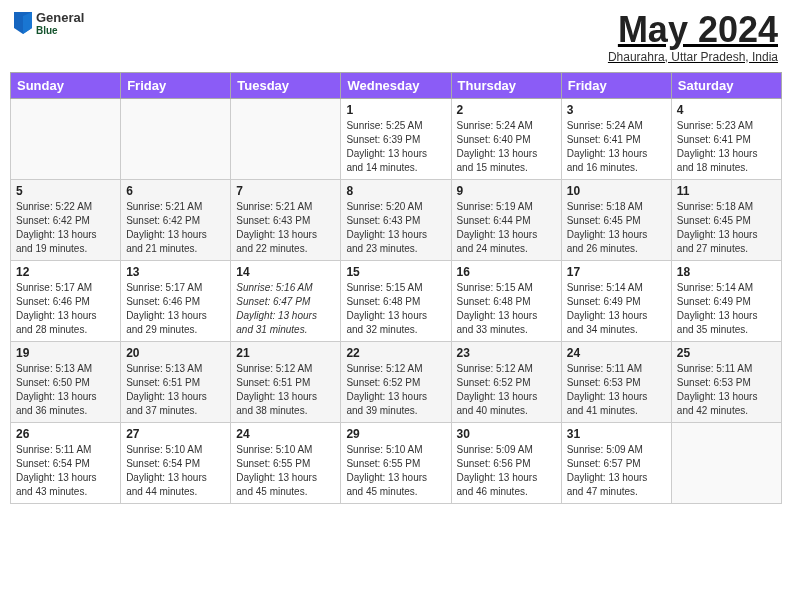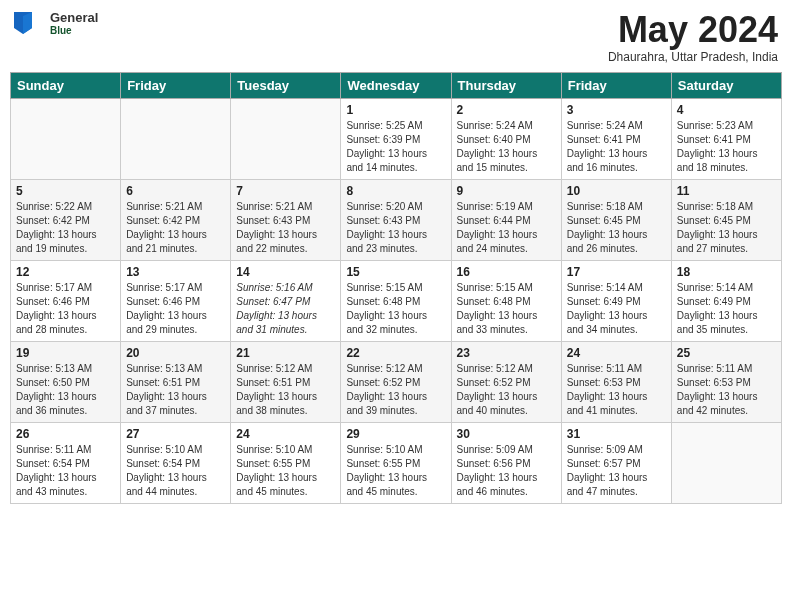--- a/index.html
+++ b/index.html
@@ -13,55 +13,56 @@
     .header-section {
       display: flex;
       justify-content: space-between;
       align-items: flex-start;
       margin-bottom: 8px;
       padding: 0 4px;
     }
     .logo {
       display: flex;
       align-items: center;
-      gap: 16px;
+      gap: 2px;
     }
     .logo-text {
       display: flex;
       flex-direction: column;
       font-size: 13px;
       font-weight: bold;
     }
     .logo-general { color: #333; font-size: 13px; }
     .logo-blue { color: #14532d; font-size: 10px; }
     .logo-icon {
       width: 18px;
       height: 22px;
       margin-right: 2px;
     }
     .title-block {
       text-align: right;
+      text-decoration: underline;
     }
     .month-title {
       font-size: 36px;
       font-weight: bold;
       color: #222;
       line-height: 1.1;
     }
     .location-title {
       font-size: 12px;
       color: #333;
     }
     .calendar-table {
       width: 100%;
       border-collapse: collapse;
       table-layout: fixed;
     }
     .calendar-table th {
-      background-color: #0f766e;
+      background-color: #8b5cf6;
       color: #fff;
       text-align: left;
       padding: 5px 6px;
       font-size: 13px;
       border: 1px solid #aaa;
     }
     .calendar-table td {
       border: 1px solid #ccc;
       vertical-align: top;
       padding: 4px 5px;

